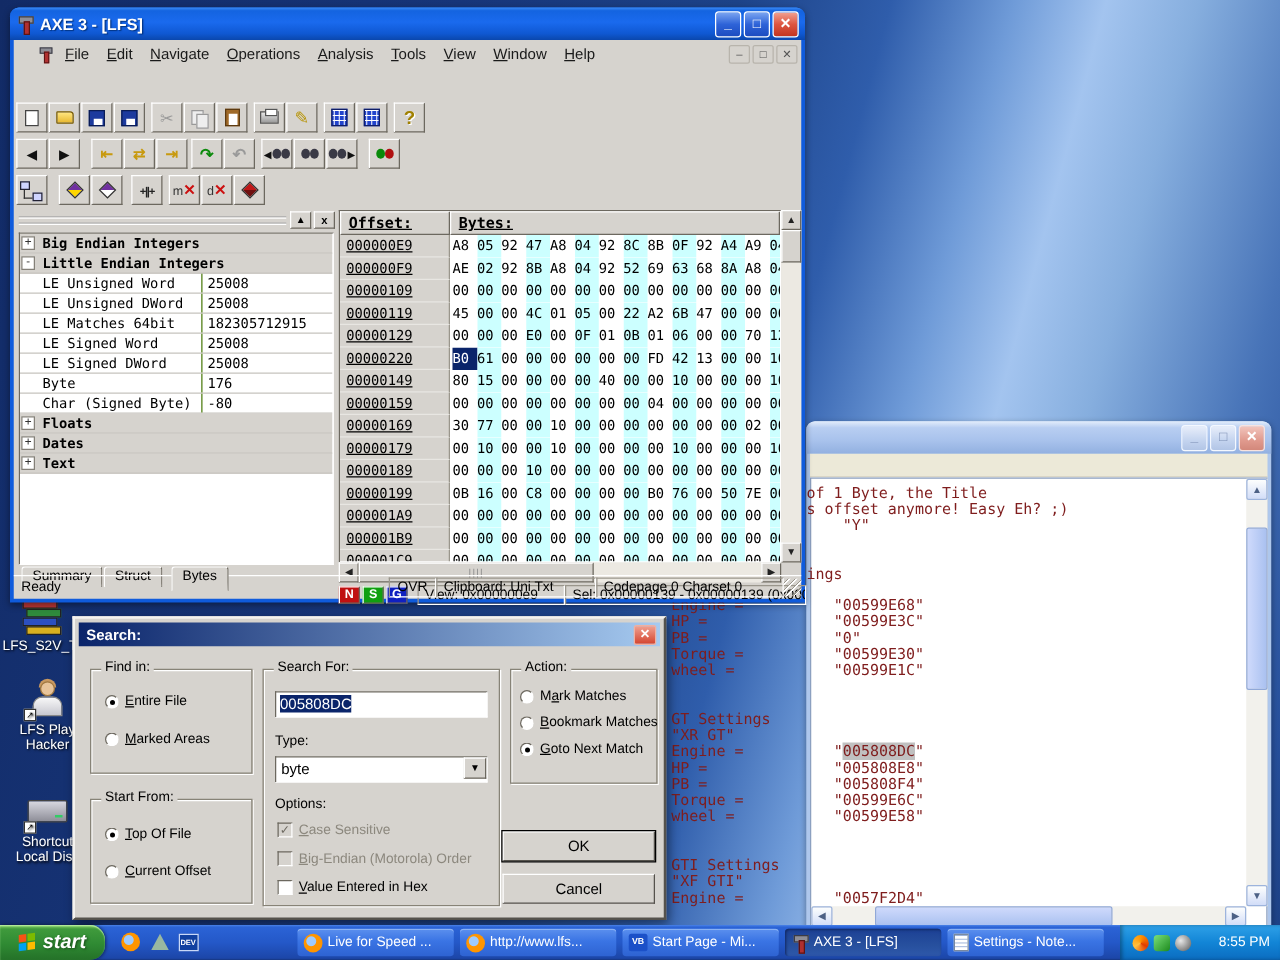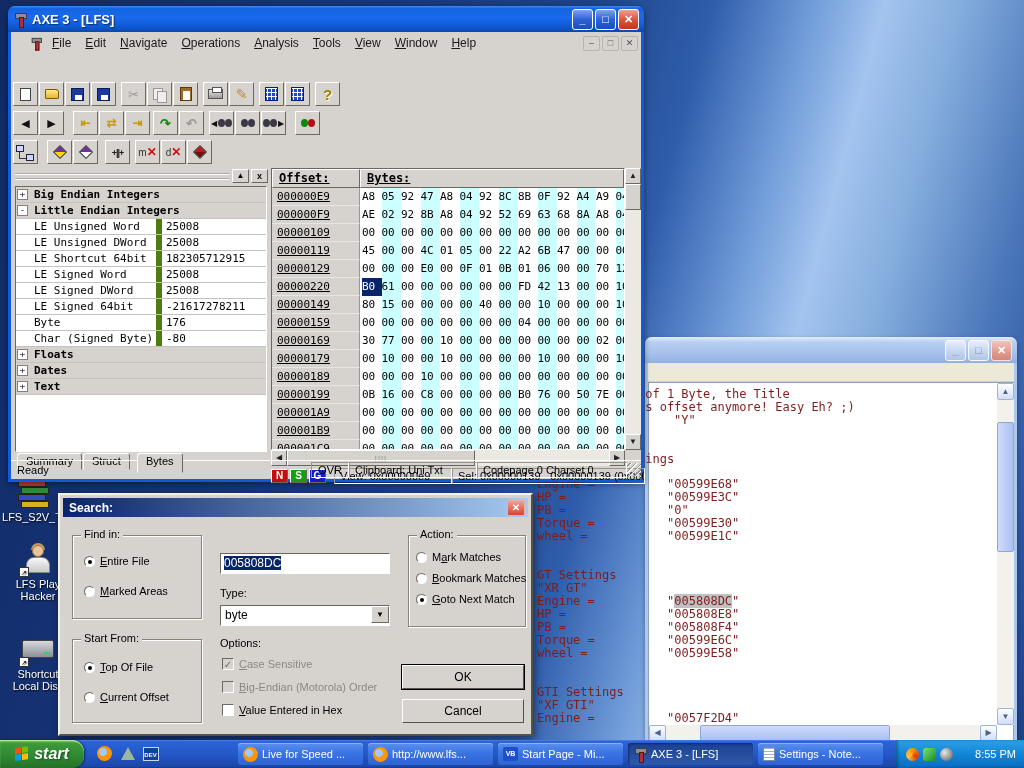--- a/index.html
+++ b/index.html
@@ -83,21 +83,21 @@
   .griplines { position:absolute; left:2px; right:40px; top:4px; height:8px;
      border-top:2px groove #ffffff; }
   .griplines::after { content:""; position:absolute; left:0; right:0; top:3px; border-top:2px groove #ffffff; }
   .gripbtn { position:absolute; width:17px; height:14px; top:0; font-size:8px; line-height:12px; text-align:center; }
 
   #tree { position:absolute; background:#fff; border:1px solid; border-color:#6c685f #fff #fff #6c685f; overflow:hidden; font-size:11px; }
   .tree-row { display:flex; height:16px; line-height:15px; border-bottom:1px solid #c6c3be; }
   .tree-row.group { background:#d6d3ce; font-weight:bold; }
   .tree-exp { width:14px; text-align:center; font-size:9px; color:#333; border-right:1px solid #c6c3be; }
   .tree-row.group .tree-exp { border:1px solid #848078; width:11px; height:11px; margin:2px 3px 0 1px; line-height:9px; background:#fff; font-weight:normal; }
-  .tree-label { width:132px; padding-left:4px; overflow:hidden; white-space:nowrap; border-right:6px solid #4d7c0f; }
+  .tree-label { width:132px; padding-left:4px; overflow:hidden; white-space:nowrap; border-right:1px solid #4d7c0f; }
   .tree-val { flex:1; padding-left:4px; overflow:hidden; white-space:nowrap; }
   .tab { position:absolute; height:17px; background:#d6d3ce; border:1px solid; border-color:#fff #6c685f transparent #fff; border-radius:3px 3px 0 0; font-size:11px; text-align:center; padding:1px 8px 0; }
   .tab.active { height:20px; z-index:3; }
 
   
   #hexview { position:absolute; background:#fff; border:1px solid; border-color:#6c685f #fff #fff #6c685f; overflow:hidden; }
   .hex-header { display:flex; height:19px; }
   .hex-header div { background:#d6d3ce; border:1px solid; border-color:#fff #6c685f #6c685f #fff; font-size:12px; font-weight:bold; padding:1px 6px; }
   .hx-off-h { width:88px; } .hx-b-h { flex:1; }
   .hex-row { display:flex; height:18px; line-height:18px; }
@@ -457,37 +457,32 @@
           <div class="tree-label">LE Unsigned Word</div>
           <div class="tree-val">25008</div>
         </div>
         <div class="tree-row">
           <div class="tree-exp" style="border-right: none;"></div>
           <div class="tree-label">LE Unsigned DWord</div>
           <div class="tree-val">25008</div>
         </div>
         <div class="tree-row">
           <div class="tree-exp" style="border-right: none;"></div>
-          <div class="tree-label">LE Shortcut 64bit</div>
+          <div class="tree-label">LE Matches 64bit</div>
           <div class="tree-val">182305712915</div>
         </div>
         <div class="tree-row">
           <div class="tree-exp" style="border-right: none;"></div>
           <div class="tree-label">LE Signed Word</div>
           <div class="tree-val">25008</div>
         </div>
         <div class="tree-row">
           <div class="tree-exp" style="border-right: none;"></div>
           <div class="tree-label">LE Signed DWord</div>
           <div class="tree-val">25008</div>
-        </div>
-        <div class="tree-row">
-          <div class="tree-exp" style="border-right: none;"></div>
-          <div class="tree-label">LE Signed 64bit</div>
-          <div class="tree-val">-21617278211</div>
         </div>
         <div class="tree-row">
           <div class="tree-exp" style="border-right: none;"></div>
           <div class="tree-label">Byte</div>
           <div class="tree-val">176</div>
         </div>
         <div class="tree-row">
           <div class="tree-exp" style="border-right: none;"></div>
           <div class="tree-label">Char (Signed Byte)</div>
           <div class="tree-val">-80</div>
@@ -641,20 +636,23 @@
       <div class="ctl-row" style="left: 24px; top: 166px;">
         <div class="radio sel"></div>
         <span><u>T</u>op Of File</span>
       </div>
       <div class="ctl-row" style="left: 24px; top: 196px;">
         <div class="radio"></div>
         <span><u>C</u>urrent Offset</span>
       </div>
     </div>
 
+  <div class="groupbox" style="left:150px; top:40px; width:190px; height:190px;">
+    <label>Search For:</label>
+  </div>
   <div class="sunken" style="position:absolute; left:160px; top:58px; width:170px; height:21px; font-size:12px; padding:2px 3px;">
     <span style="background:#0a246a; color:#fff;">005808DC</span>
   </div>
   <div class="ctl-row" style="left:160px; top:92px;">Type:</div>
   <div class="sunken" style="position:absolute; left:160px; top:110px; width:170px; height:21px; font-size:12px; padding:2px 4px;">
     <span>byte</span>
     <div class="raised" style="position:absolute; right:0; top:0; width:18px; height:17px; font-size:8px; text-align:center; line-height:16px;">▼</div>
   </div>
   <div class="ctl-row" style="left:160px; top:142px;">Options:</div>
   <div id="search-checkboxes">

